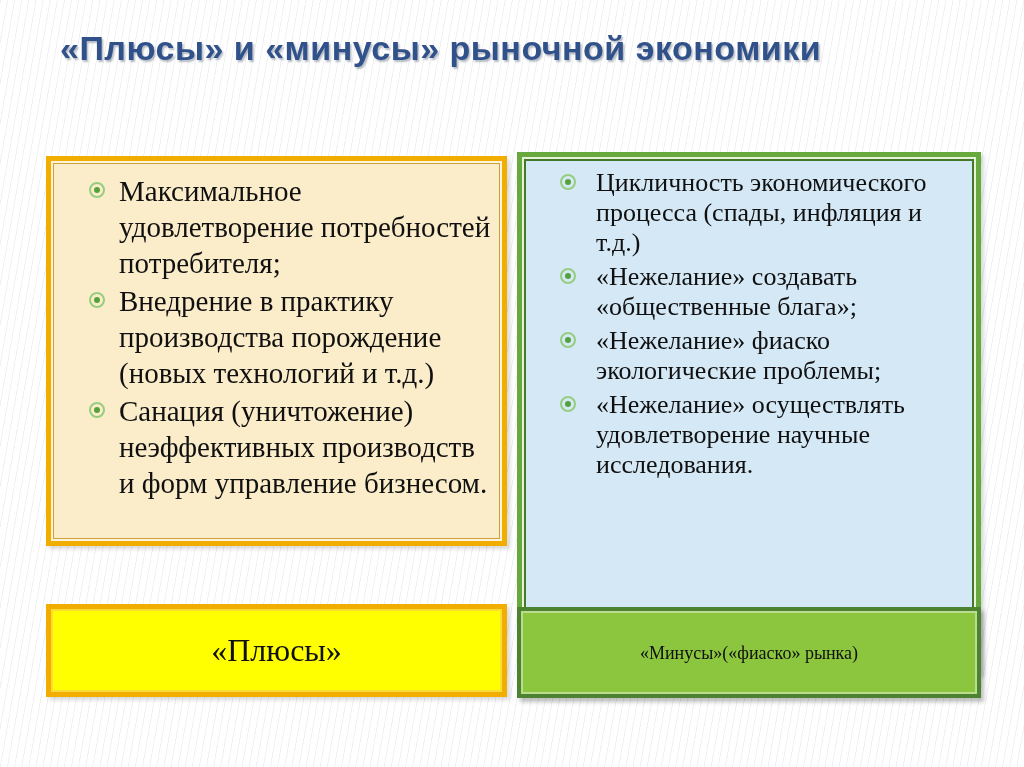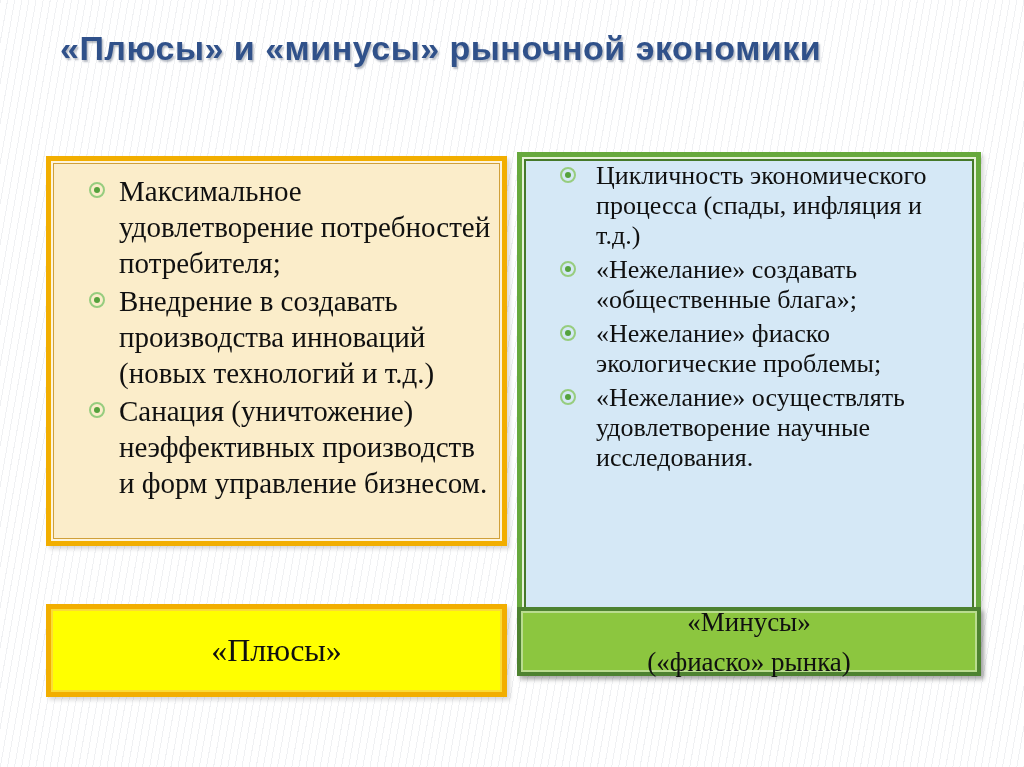--- a/index.html
+++ b/index.html
@@ -37,21 +37,21 @@
     line-height:36px; color:#101010;
   }
   .pros-box li { position:relative; padding-left:30px; margin-bottom:2px; }
 
   
   .cons-box {
     left:517px; top:152px; width:464px; height:522px;
     background:#D5E8F6; border:5px solid #67A93D;
     box-shadow: inset 0 0 0 2px #E8F2DA, inset 0 0 0 4px #45792A,
                 3px 3px 4px rgba(0,0,0,0.15);
-    padding:4px 4px 0 18px;
+    padding:11px 4px 0 18px;
   }
   .cons-box ul {
     list-style:none; padding-left:20px;
     font-family:"Liberation Serif", serif; font-size:26px;
     line-height:30px; color:#101010;
   }
   .cons-box li { position:relative; padding-left:36px; margin-bottom:4px; }
 
   
   .bullet {
@@ -67,46 +67,46 @@
 
   
   .pros-label {
     left:46px; top:604px; width:461px; height:93px;
     background:#FFFF00; border:5px solid #F2AE00;
     box-shadow: inset 0 0 0 2px #FBDC35, 3px 3px 4px rgba(0,0,0,0.15);
     display:flex; align-items:center; justify-content:center;
     font-family:"Liberation Serif", serif; font-size:32px; color:#101010;
   }
   .cons-label {
-    left:517px; top:607px; width:464px; height:69px;
+    left:517px; top:607px; width:464px; height:91px;
     background:#8CC63F; border:4px solid #4D8230;
     box-shadow: inset 0 0 0 2px #BADC8F, 3px 4px 4px rgba(0,0,0,0.25);
-    display:flex; flex-direction:column; align-items:center; justify-content:center;
-    font-family:"Liberation Serif", serif; font-size:27px; line-height:40px; color:#101010;
+    display:flex; flex-direction:row; align-items:center; justify-content:center;
+    font-family:"Liberation Serif", serif; font-size:18px; line-height:40px; color:#101010;
     text-align:center;
   }
 </style>
 </head>
 <body>
 
 <div class="slide">
 
   <h1 class="title">«Плюсы» и «минусы» рыночной экономики</h1>
 
   <div class="panel-box pros-box">
     <ul>
 
         <li>
           <span class="bullet"></span>
           <span>Максимальное удовлетворение потребностей потребителя;</span>
         </li>
 
         <li>
           <span class="bullet"></span>
-          <span>Внедрение в создавать производства инноваций (новых технологий и т.д.)</span>
+          <span>Внедрение в практику производства порождение (новых технологий и т.д.)</span>
         </li>
 
         <li>
           <span class="bullet"></span>
           <span>Санация (уничтожение) неэффективных производств и форм управление бизнесом.</span>
         </li>
       </ul>
   </div>
 
   <div class="panel-box cons-box">

